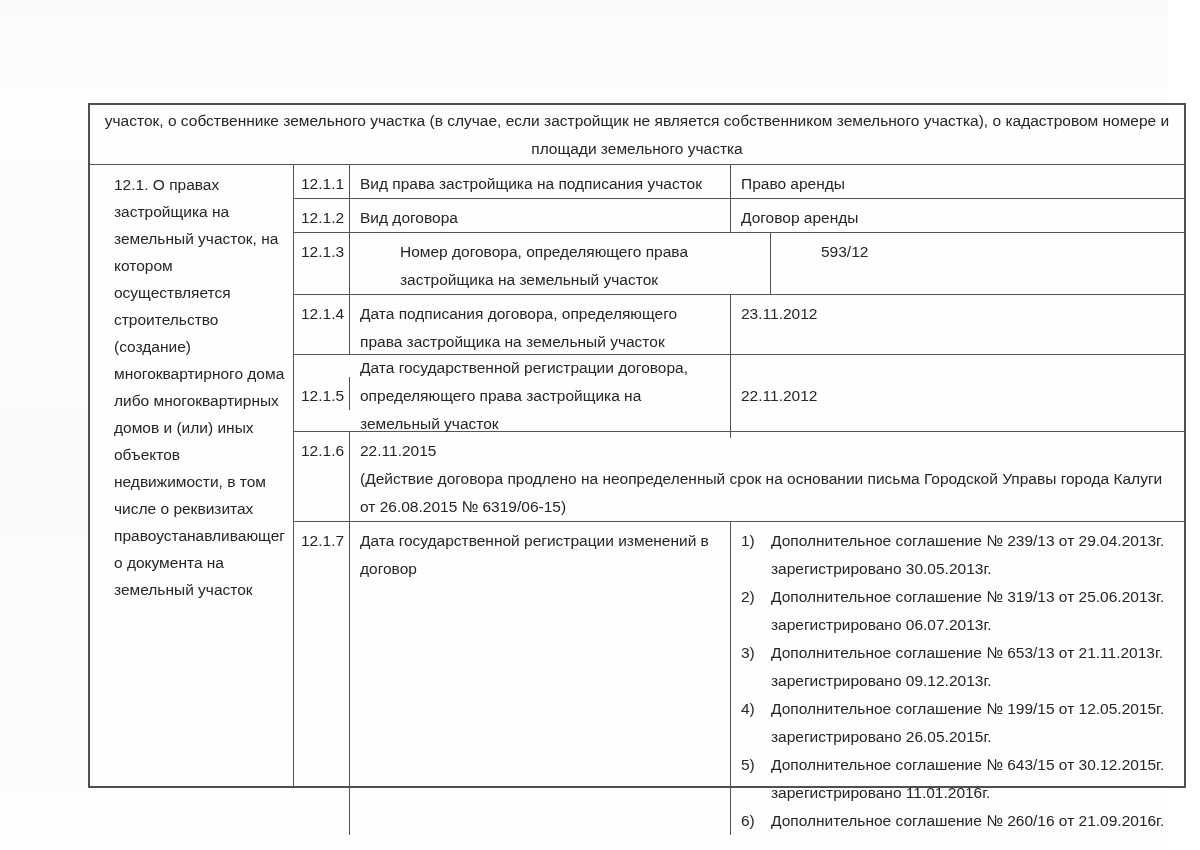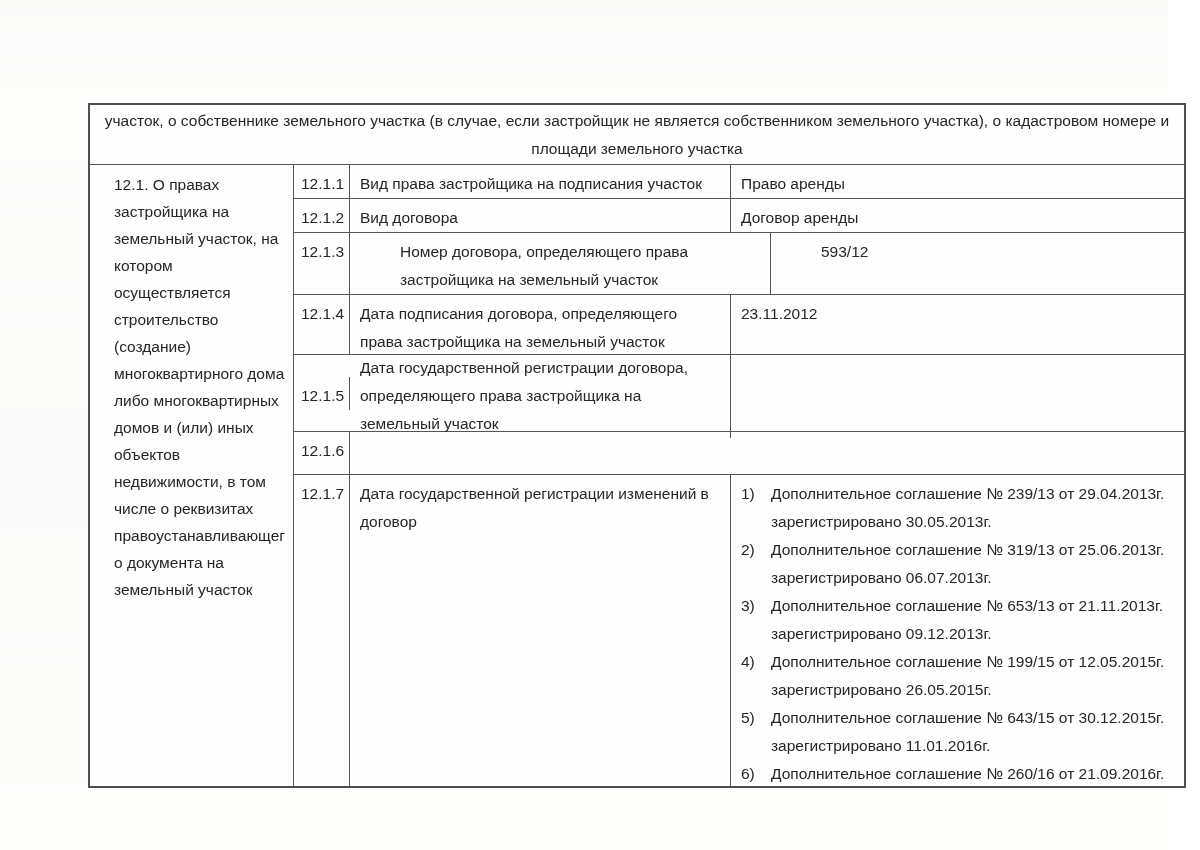--- a/index.html
+++ b/index.html
@@ -125,24 +125,29 @@
 
         <div class="row row-h4">
           <div class="cell-num">12.1.4</div>
           <div class="cell-label">Дата подписания договора, определяющего права застройщика на земельный участок</div>
           <div class="cell-value">23.11.2012</div>
         </div>
 
         <div class="row row-h5">
           <div class="cell-num">12.1.5</div>
           <div class="cell-label">Дата государственной регистрации договора, определяющего права застройщика на земельный участок</div>
+          <div class="cell-value">22.11.2012</div>
         </div>
 
         <div class="row row-h6">
           <div class="cell-num">12.1.6</div>
+          <div class="cell-value">
+            <div>22.11.2015</div>
+            <div class="value-note">(Действие договора продлено на неопределенный срок на основании письма Городской Управы города Калуги от 26.08.2015 № 6319/06-15)</div>
+          </div>
         </div>
 
         <div class="row">
           <div class="cell-num">12.1.7</div>
           <div class="cell-label">Дата государственной регистрации изменений в договор</div>
           <div class="cell-value">
             <div class="agr-list">
               <div class="agr-item">
                 <span class="agr-marker">1)</span>
                 <span class="agr-text">Дополнительное соглашение № 239/13 от 29.04.2013г. зарегистрировано 30.05.2013г.</span>

